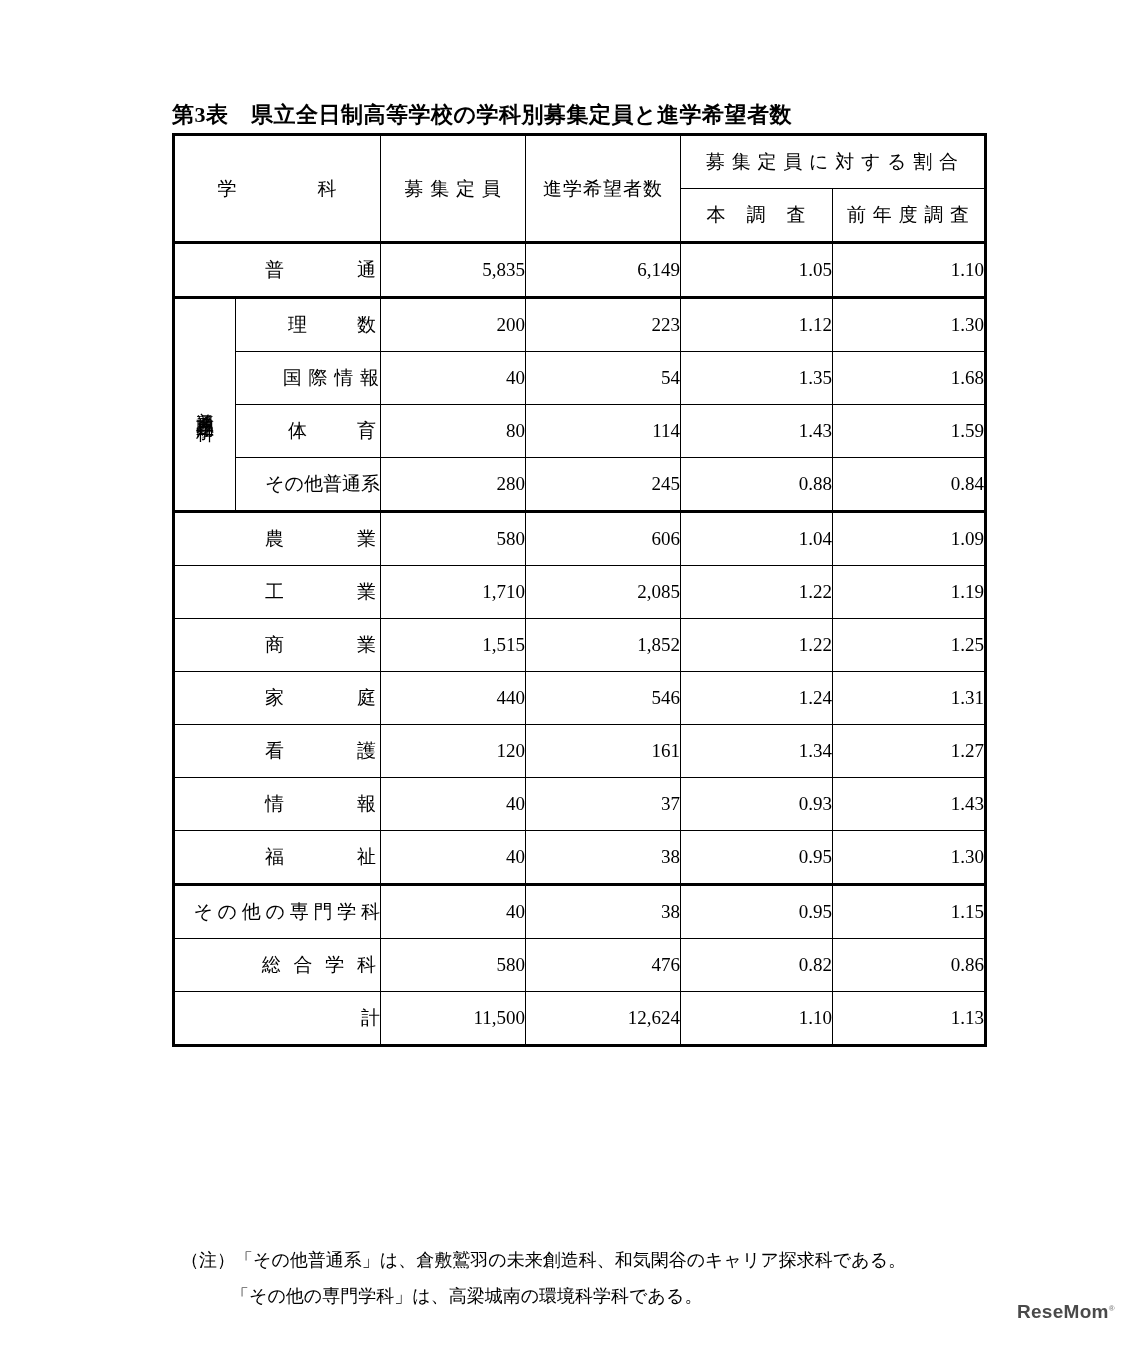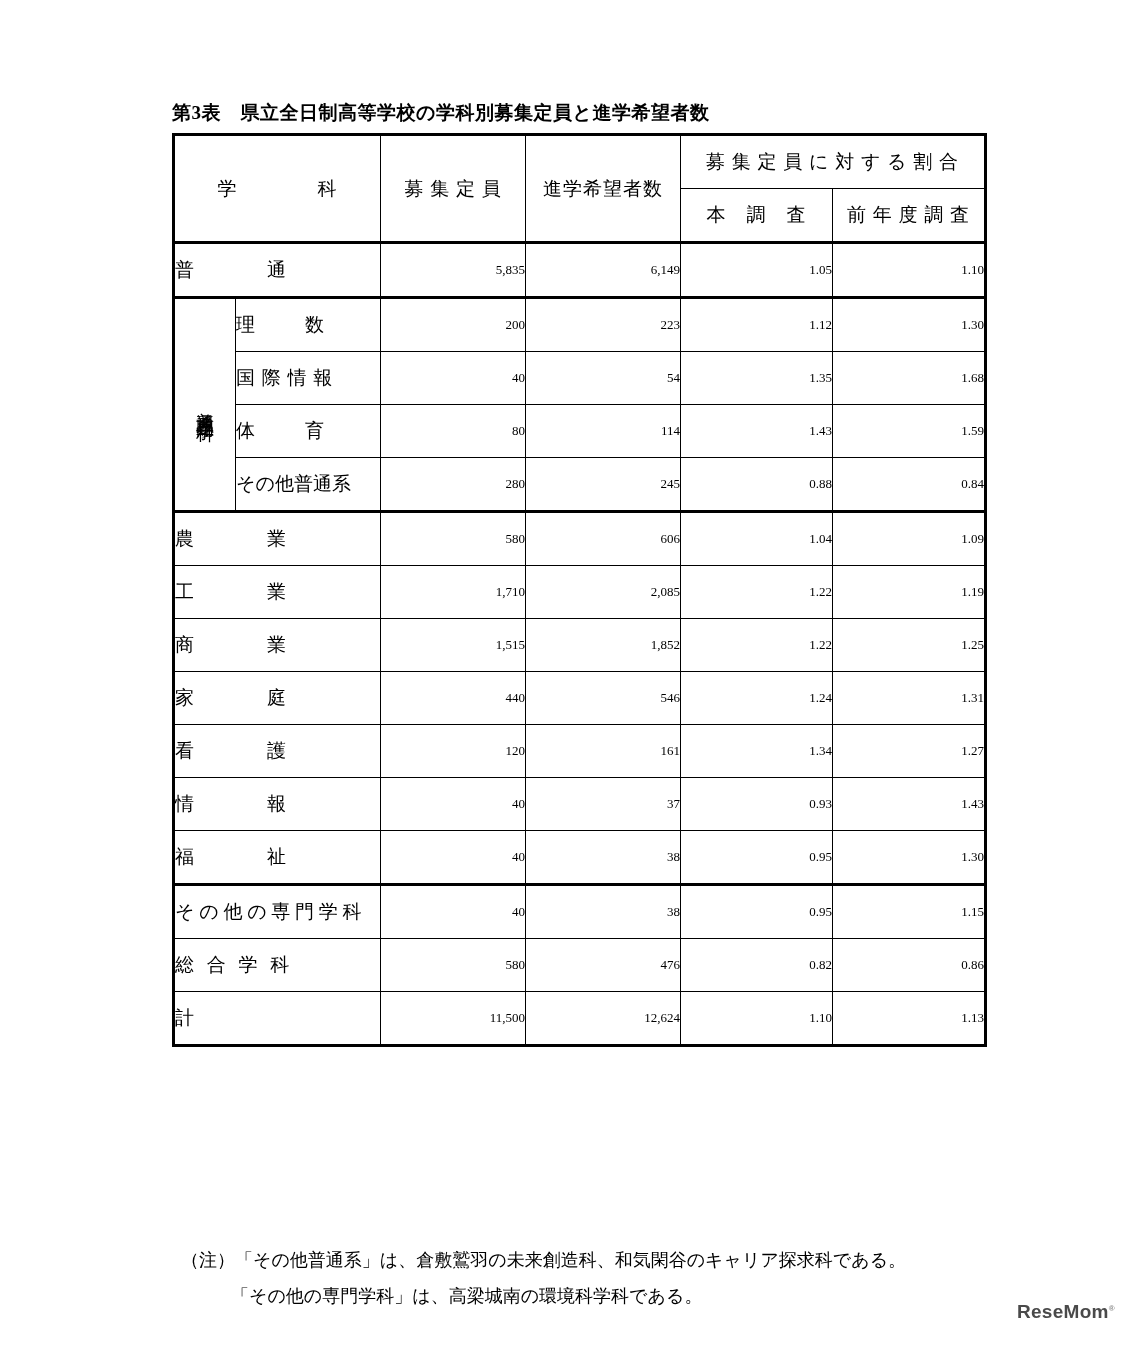--- a/index.html
+++ b/index.html
@@ -18,21 +18,21 @@
   .page {
     position: absolute;
     left: 0; top: 0;
     width: 1143px;
     height: 1345px;
   }
   .title {
     position: absolute;
     left: 172px;
     top: 100px;
-    font-size: 19px;
+    font-size: 22px;
     font-weight: bold;
     letter-spacing: 0.5px;
     white-space: nowrap;
   }
   table.maintable {
     position: absolute;
     left: 172px;
     top: 133px;
     width: 812px;
     border-collapse: collapse;
@@ -49,32 +49,32 @@
   
   table.maintable {
     border: 3px solid #000000;
   }
   .cell-head {
     text-align: center;
     font-size: 19px;
     letter-spacing: 1px;
   }
   .cell-label {
-    text-align: left;
+    text-align: right;
     font-size: 19px;
     letter-spacing: 4px;
     padding-left: 4px;
   }
   .cell-label.tight {
     letter-spacing: 1px;
   }
   .cell-num {
     text-align: right;
     padding-right: 14px;
-    font-size: 13px;
+    font-size: 19px;
   }
   .vert {
     writing-mode: vertical-rl;
     text-orientation: upright;
     letter-spacing: 2px;
     margin: 0 auto;
     line-height: 1.0;
     font-size: 18px;
     height: 100%;
     display: flex;

